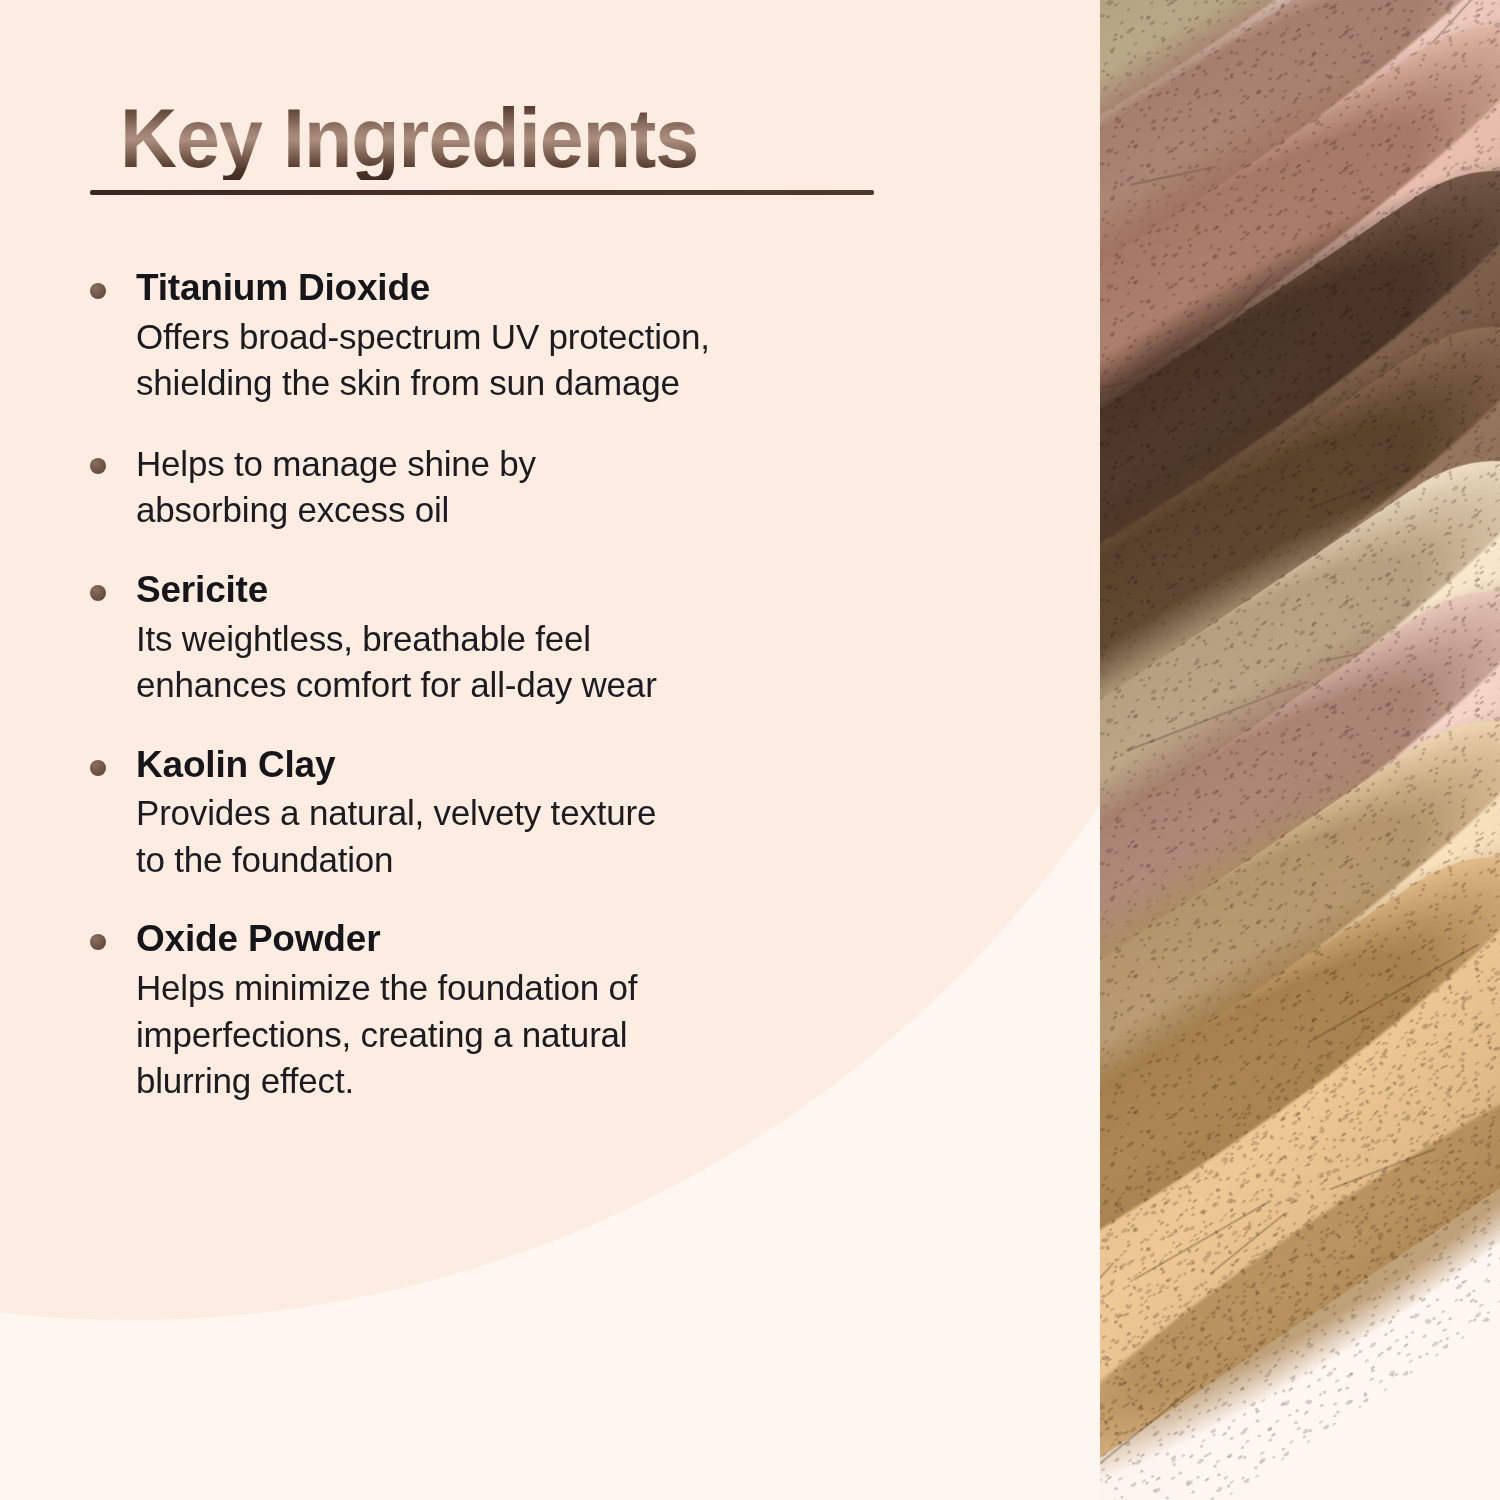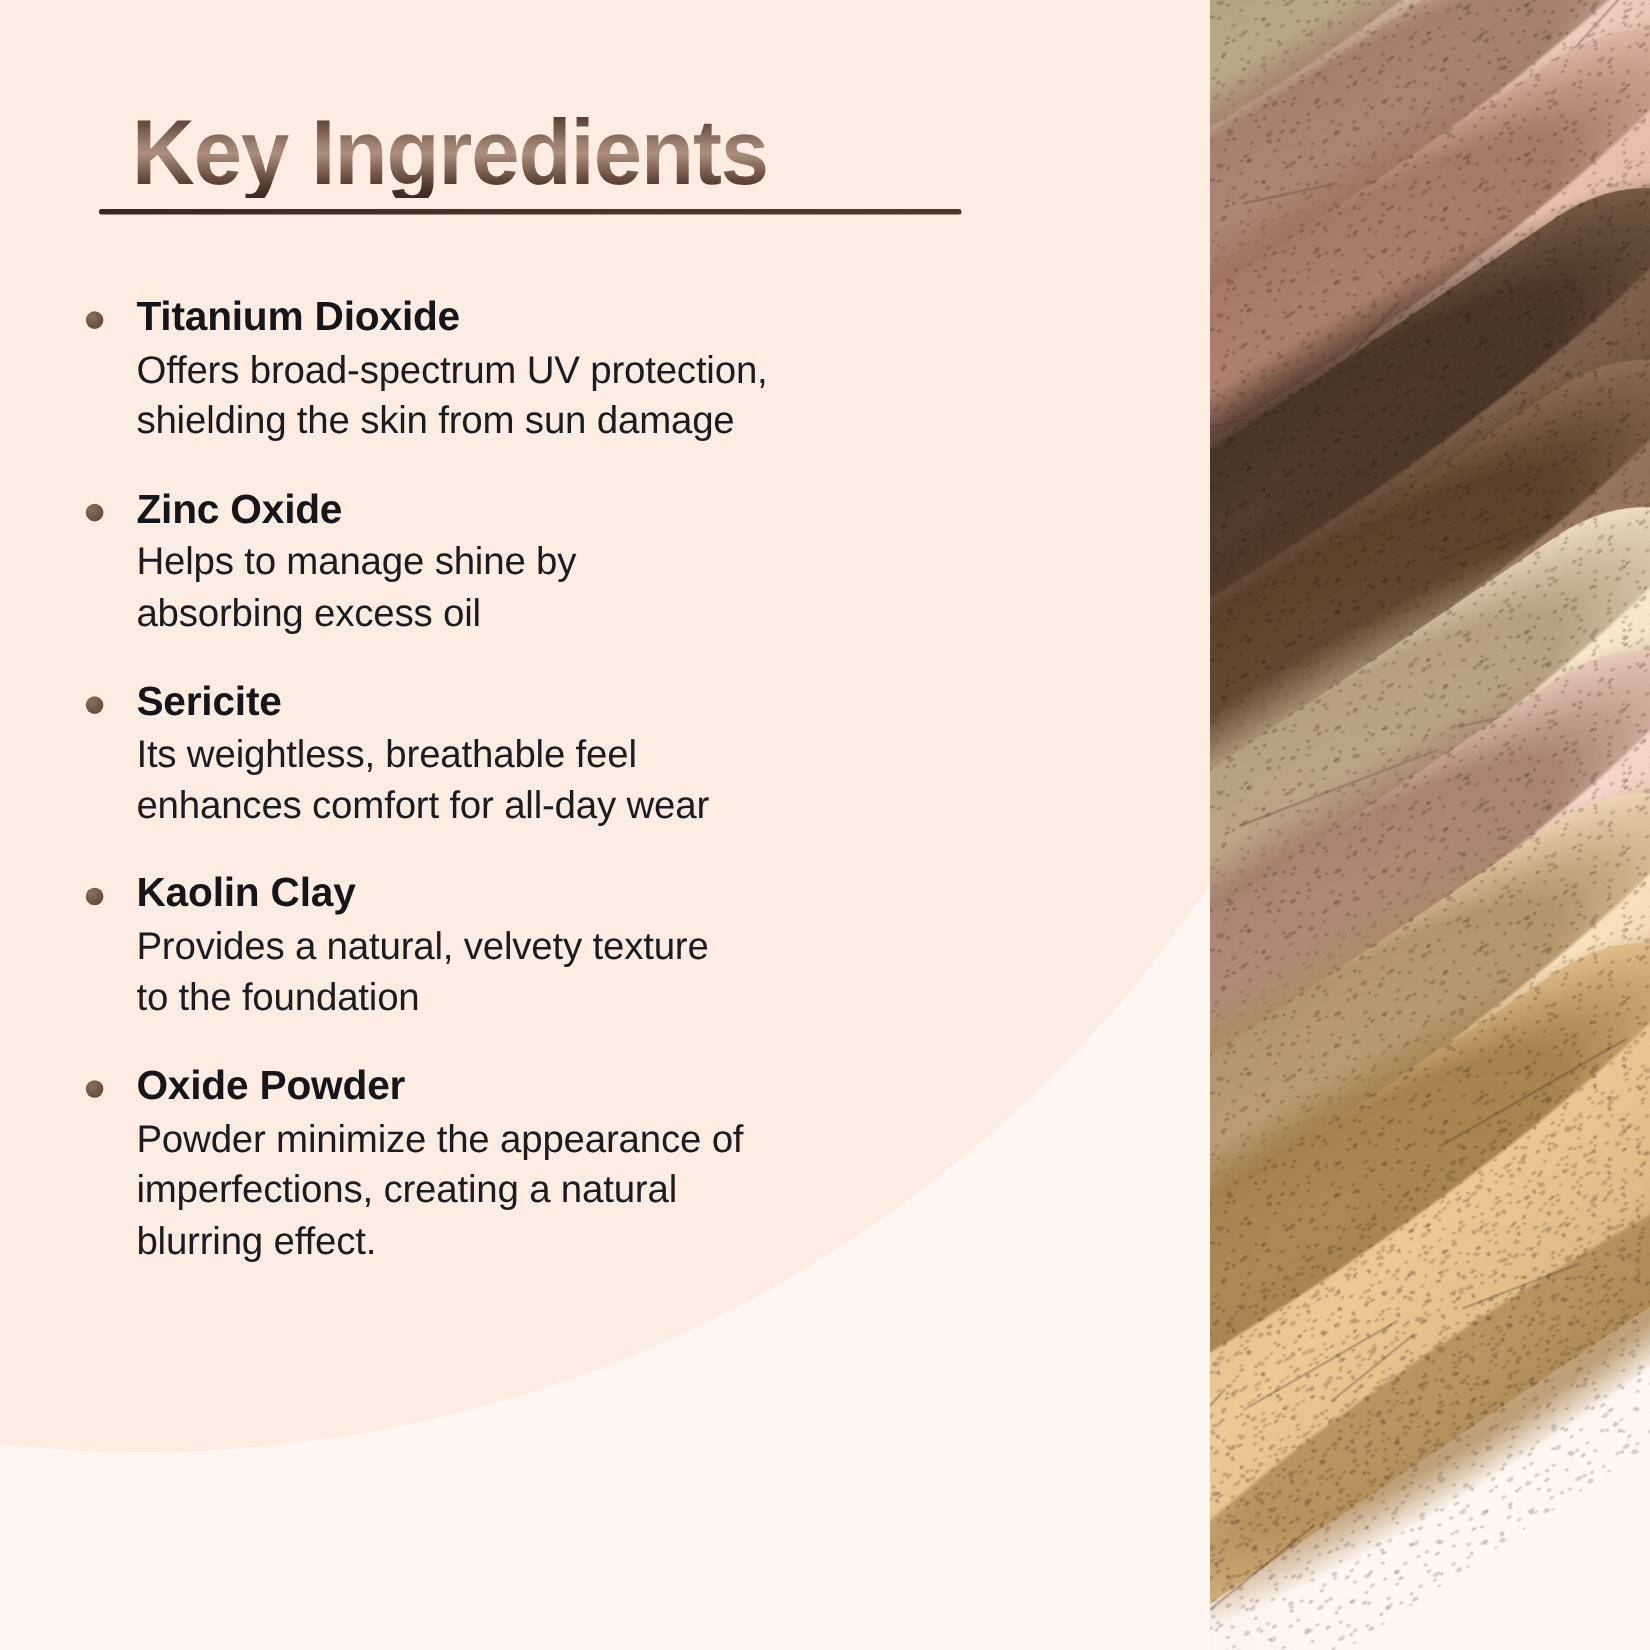--- a/index.html
+++ b/index.html
@@ -51,21 +51,21 @@
     white-space:nowrap;
   }
   .title-rule{
     position:absolute;left:90px;top:190px;
     width:784px;height:5px;
     background:linear-gradient(90deg,#3a271e 0%,#4a3327 50%,#4e372b 100%);
     border-radius:2px;
   }
 
   
-  .ing-list{position:absolute;left:76px;top:266px;width:900px;}
+  .ing-list{position:absolute;left:88px;top:266px;width:900px;}
   .ing-item{position:relative;padding-left:48px;margin-bottom:34px;}
   .ing-item:last-child{margin-bottom:0;}
   .bullet{
     position:absolute;left:2px;top:17px;
     width:16px;height:16px;border-radius:50%;
     background:radial-gradient(circle at 34% 30%, #8b6d5c 0%, #6e5446 55%, #5a4235 100%);
   }
   .ing-name{
     font-family:"Liberation Sans", sans-serif;
     font-weight:700;
@@ -190,21 +190,20 @@
 
       <div class="ing-item">
         <span class="bullet"></span>
         <p class="ing-name">Titanium Dioxide</p>
         <p class="ing-desc">Offers broad-spectrum UV protection,
 shielding the skin from sun damage</p>
       </div>
 
       <div class="ing-item">
         <span class="bullet"></span>
-        <p class="ing-name">Zinc Oxide</p>
         <p class="ing-desc">Helps to manage shine by
 absorbing excess oil</p>
       </div>
 
       <div class="ing-item">
         <span class="bullet"></span>
         <p class="ing-name">Sericite</p>
         <p class="ing-desc">Its weightless, breathable feel
 enhances comfort for all-day wear</p>
       </div>
@@ -212,21 +211,21 @@
       <div class="ing-item">
         <span class="bullet"></span>
         <p class="ing-name">Kaolin Clay</p>
         <p class="ing-desc">Provides a natural, velvety texture
 to the foundation</p>
       </div>
 
       <div class="ing-item">
         <span class="bullet"></span>
         <p class="ing-name">Oxide Powder</p>
-        <p class="ing-desc">Powder minimize the appearance of
+        <p class="ing-desc">Helps minimize the foundation of
 imperfections, creating a natural
 blurring effect.</p>
       </div>
 
     </div>
   </div>
 
   <div class="swatch">
     <div class="swatch-inner" id="swatch-bands">
         <div class="band" style="top: -130px; z-index: 100;">

